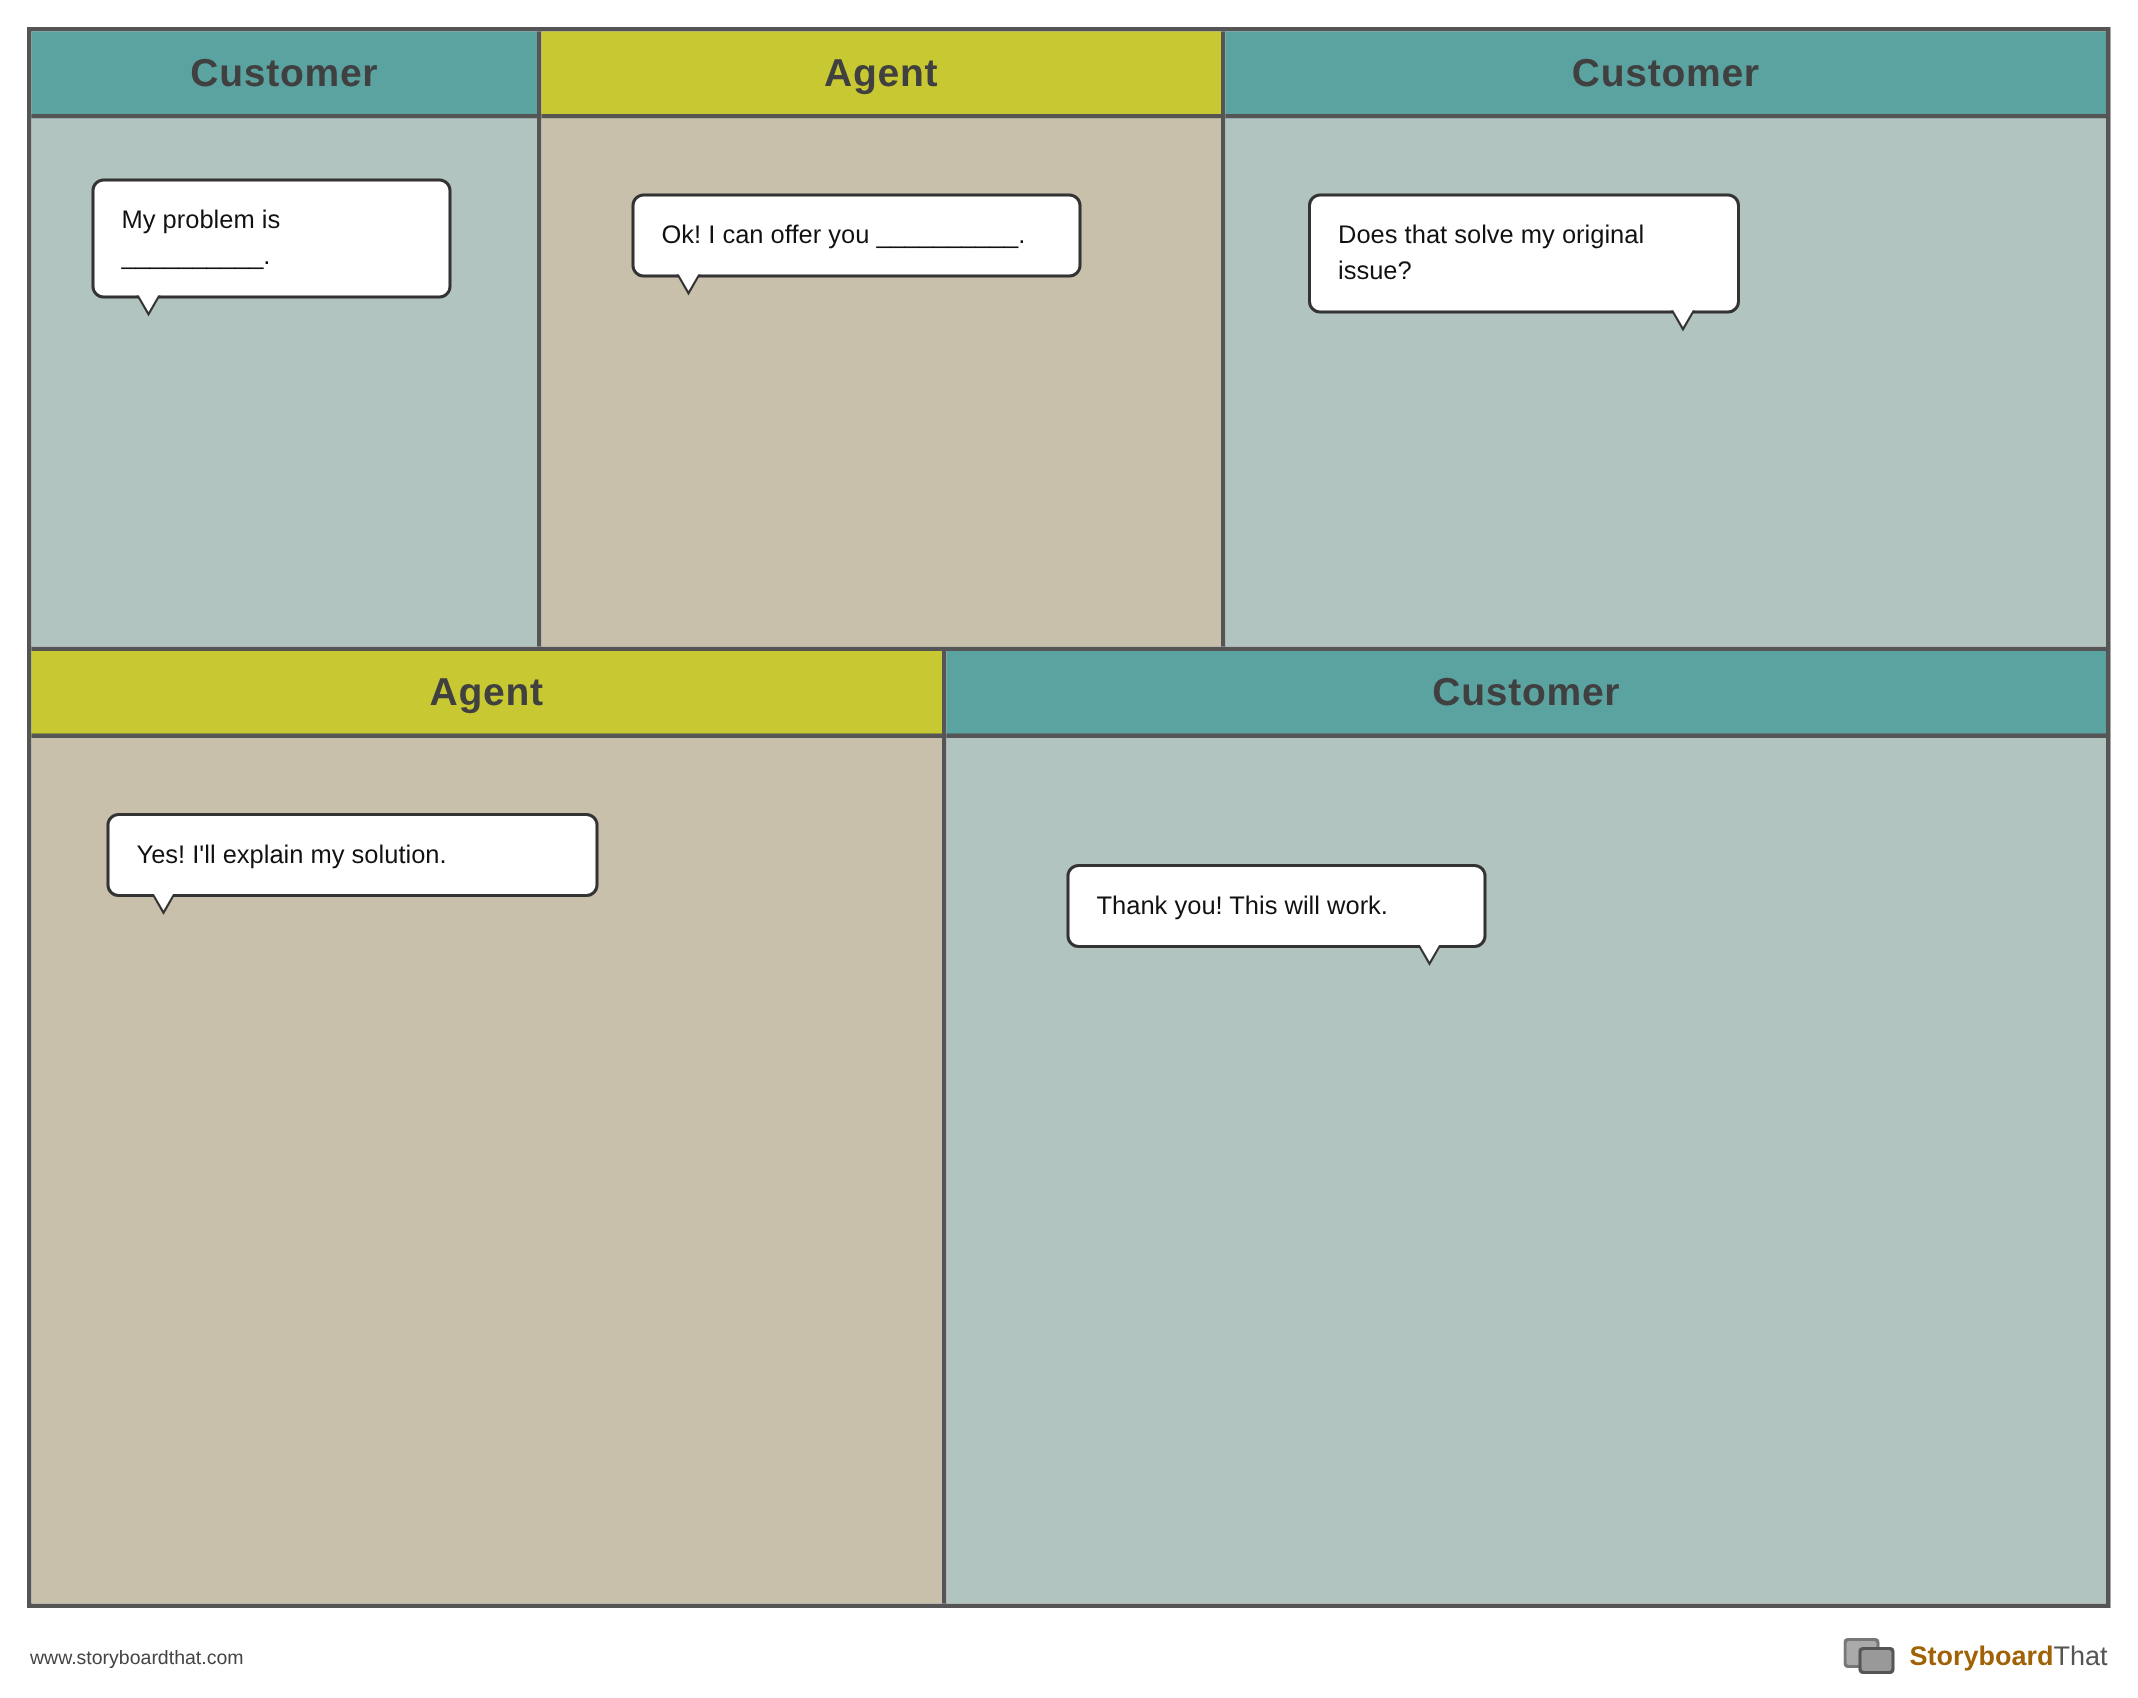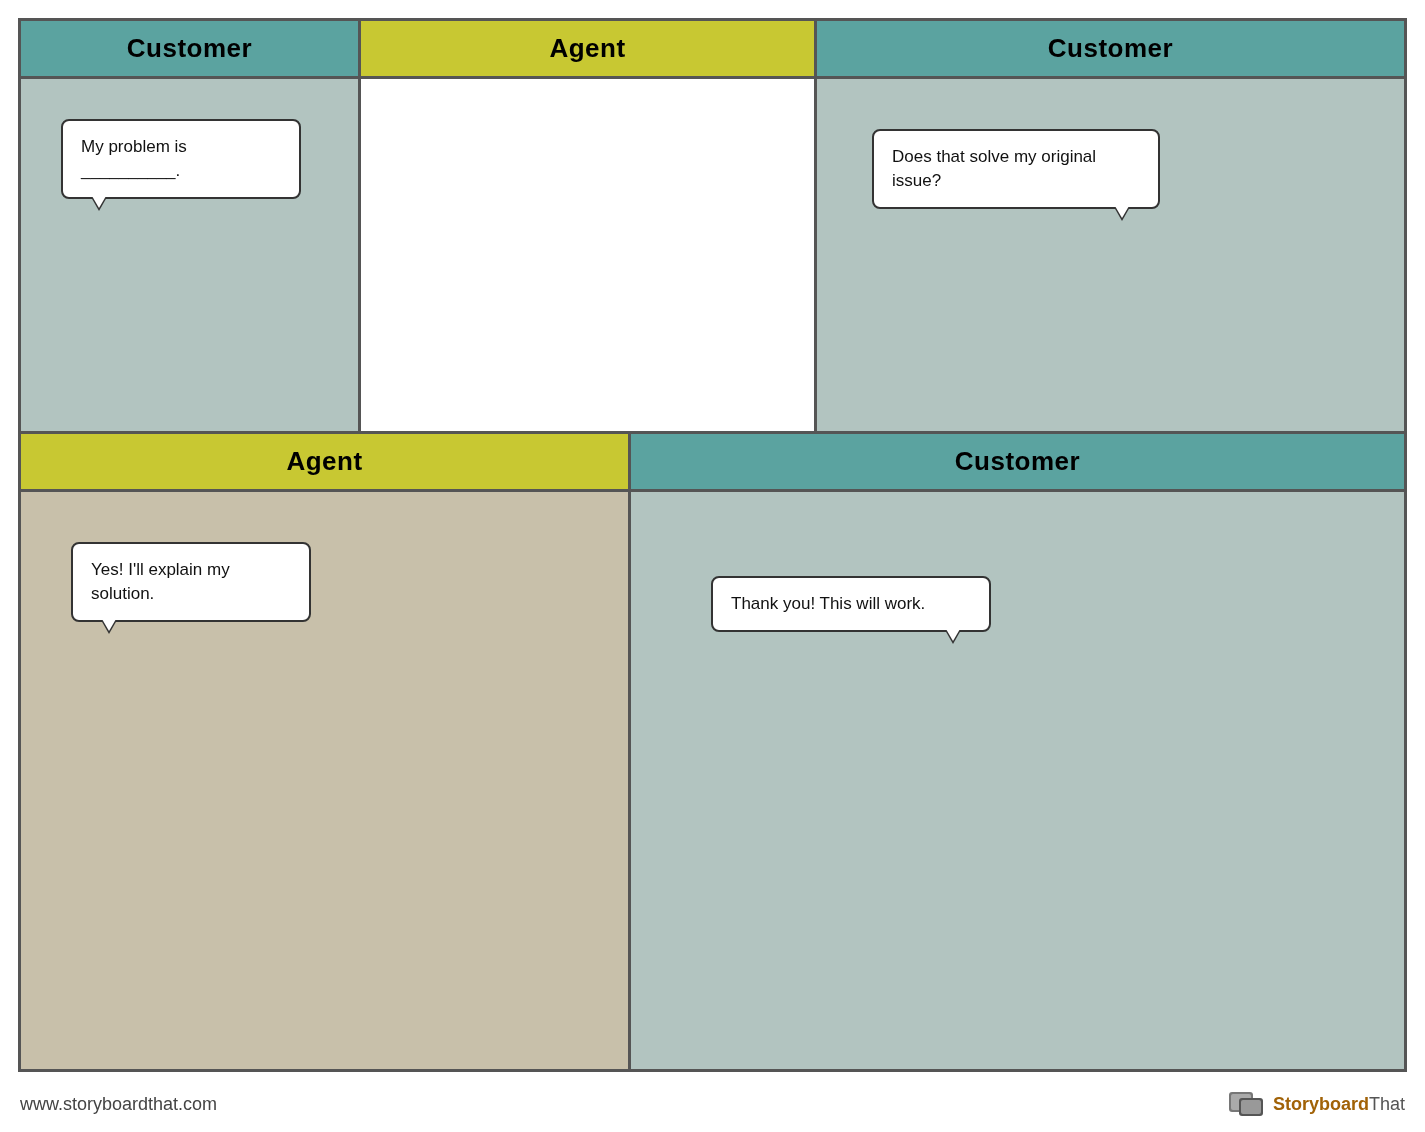--- a/index.html
+++ b/index.html
@@ -47,21 +47,21 @@
     .header-agent {
       background: #c8c832;
       border-bottom: 3px solid #555;
       padding: 12px 20px;
       text-align: center;
     }
 
     .header-label {
       font-size: 26px;
       font-weight: bold;
-      color: #000000;
+      color: #404040;
       letter-spacing: 0.5px;
     }
 
     .panel-body {
       flex: 1;
       background: #b2c4c0;
       position: relative;
     }
 
     .panel-body-tan {
@@ -194,21 +194,21 @@
       left: 0;
       right: 0;
       height: 55px;
       display: flex;
       align-items: center;
       justify-content: space-between;
       padding: 0 20px;
     }
 
     .footer-url {
-      font-size: 18px;
+      font-size: 13px;
       color: #444;
     }
 
     .footer-logo {
       display: flex;
       align-items: center;
       gap: 8px;
     }
 
     .footer-logo-icon {
@@ -242,20 +242,25 @@
         <div class="speech-bubble" style="top: 40px; left: 40px; width: 240px;">
           <span>My problem is __________.</span>
         </div>
       </div>
     </div>
 
     <div class="top-center">
       <div class="center-header">
         <span class="header-label">Agent</span>
       </div>
+      <div class="center-body">
+        <div class="speech-bubble" style="top: 50px; left: 60px; width: 300px;">
+          <span>Ok! I can offer you __________.</span>
+        </div>
+      </div>
     </div>
 
     <div class="top-right">
       <div class="header-customer">
         <span class="header-label">Customer</span>
       </div>
       <div class="panel-body">
         <div class="speech-bubble speech-bubble-right" style="top: 50px; left: 55px; width: 288px;">
           <span>Does that solve my original issue?</span>
         </div>
@@ -264,21 +269,21 @@
 
   </div>
 
   <div class="bottom-row">
 
     <div class="bottom-left">
       <div class="header-agent">
         <span class="header-label">Agent</span>
       </div>
       <div class="panel-body-tan">
-        <div class="speech-bubble" style="top: 50px; left: 50px; width: 240px;">
+        <div class="speech-bubble" style="top: 50px; left: 50px; width: 328px;">
           <span>Yes! I'll explain my solution.</span>
         </div>
       </div>
     </div>
 
     <div class="bottom-right">
       <div class="header-customer">
         <span class="header-label">Customer</span>
       </div>
       <div class="panel-body">

